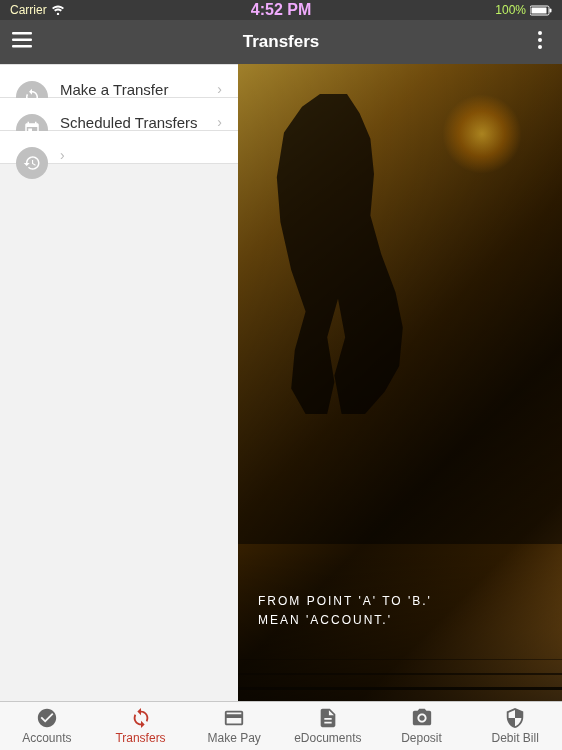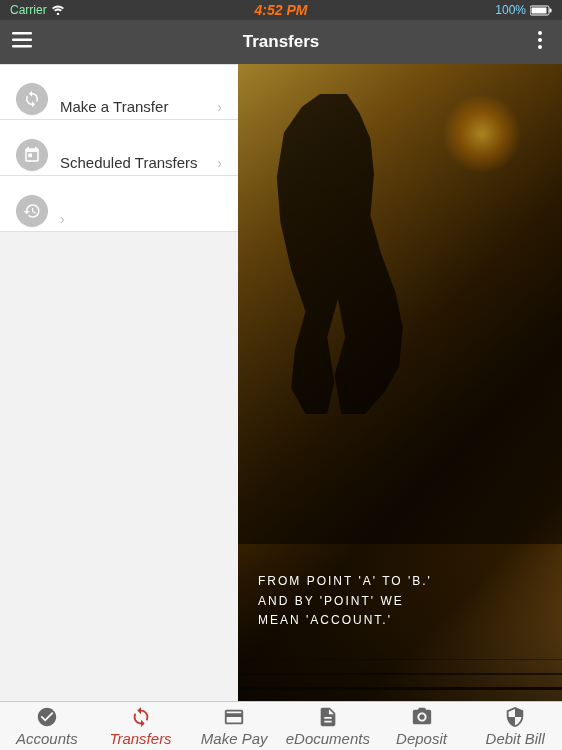--- a/index.html
+++ b/index.html
@@ -25,38 +25,37 @@
       align-items: center;
       justify-content: space-between;
       padding: 0 10px;
       z-index: 100;
     }
     .status-bar-left {
       display: flex;
       align-items: center;
       gap: 4px;
       font-size: 12px;
-      color: #86efac;
+      color: #fef9c3;
       font-weight: 500;
     }
     .status-bar-center {
-      font-size: 14px;
-      color: #f97316;
+      font-size: 16px;
+      color: #f0abfc;
       font-weight: 600;
       position: absolute;
       left: 50%;
       transform: translateX(-50%);
-      font-style: italic;
     }
     .status-bar-right {
       display: flex;
       align-items: center;
       gap: 4px;
       font-size: 12px;
-      color: #7dd3fc;
+      color: #bef264;
     }
 
     
     .nav-bar {
       position: absolute;
       top: 20px;
       left: 0;
       width: 562px;
       height: 44px;
       background: #4a4a4a;
@@ -92,23 +91,23 @@
       top: 64px;
       left: 0;
       width: 238px;
       height: 686px;
       background: #f2f2f2;
       z-index: 50;
     }
 
     .menu-item {
       display: flex;
-      align-items: flex-end;
-      padding: 4px 16px;
-      height: 56px;
+      align-items: flex-start;
+      padding: 16px 16px;
+      height: 28px;
       background: #fff;
       border-bottom: 1px solid #e0e0e0;
       cursor: pointer;
       position: relative;
     }
     .menu-item:first-child {
       border-top: 1px solid #e0e0e0;
     }
 
     .menu-item-icon {
@@ -202,23 +201,22 @@
 
     .tab-icon {
       width: 22px;
       height: 22px;
       display: flex;
       align-items: center;
       justify-content: center;
     }
 
     .tab-label {
-      font-size: 15px;
+      font-size: 12px;
       color: #666;
-      font-style: italic;
     }
 
     .tab-item.active .tab-label {
       color: #c0392b;
     }
 
     .tab-item.active .tab-icon svg,
     .tab-item.active .tab-icon path {
       fill: #c0392b;
     }
@@ -329,21 +327,20 @@
   <div style="position:absolute; bottom:60px; left:0; width:100%; height:3px; background: rgba(20,12,0,0.9);"></div>
   <div style="position:absolute; bottom:75px; left:0; width:100%; height:2px; background: rgba(20,12,0,0.7);"></div>
   <div style="position:absolute; bottom:90px; left:0; width:100%; height:1px; background: rgba(20,12,0,0.5);"></div>
 
   <div style="position:absolute; top:30px; left:10px; width:180px; height:320px; background: rgba(5,3,0,0.75); clip-path: polygon(40% 0%, 55% 0%, 62% 6%, 68% 14%, 70% 25%, 68% 38%, 74% 50%, 82% 62%, 86% 73%, 84% 85%, 76% 93%, 65% 100%, 52% 100%, 48% 88%, 54% 76%, 50% 64%, 44% 76%, 48% 90%, 44% 100%, 32% 100%, 24% 92%, 26% 80%, 32% 68%, 24% 55%, 18% 40%, 16% 26%, 20% 12%, 30% 4%);"></div>
 
   <div style="position:absolute; bottom:0; left:0; width:100%; height:200px; background: linear-gradient(to top, rgba(0,0,0,0.85) 0%, rgba(0,0,0,0.3) 60%, transparent 100%);"></div>
 
   <div class="image-text">
     <div>FROM POINT 'A' TO 'B.'</div>
-    <div>AND BY 'POINT' WE</div>
     <div>MEAN 'ACCOUNT.'</div>
   </div>
 </div>
 
 <div class="tab-bar">
 
   <div class="tab-item">
     <div class="tab-icon">
       <svg viewBox="0 0 24 24" fill="#666">
         <path d="M12 2C6.48 2 2 6.48 2 12s4.48 10 10 10 10-4.48 10-10S17.52 2 12 2zm-2 15l-5-5 1.41-1.41L10 14.17l7.59-7.59L19 8l-9 9z"></path>

